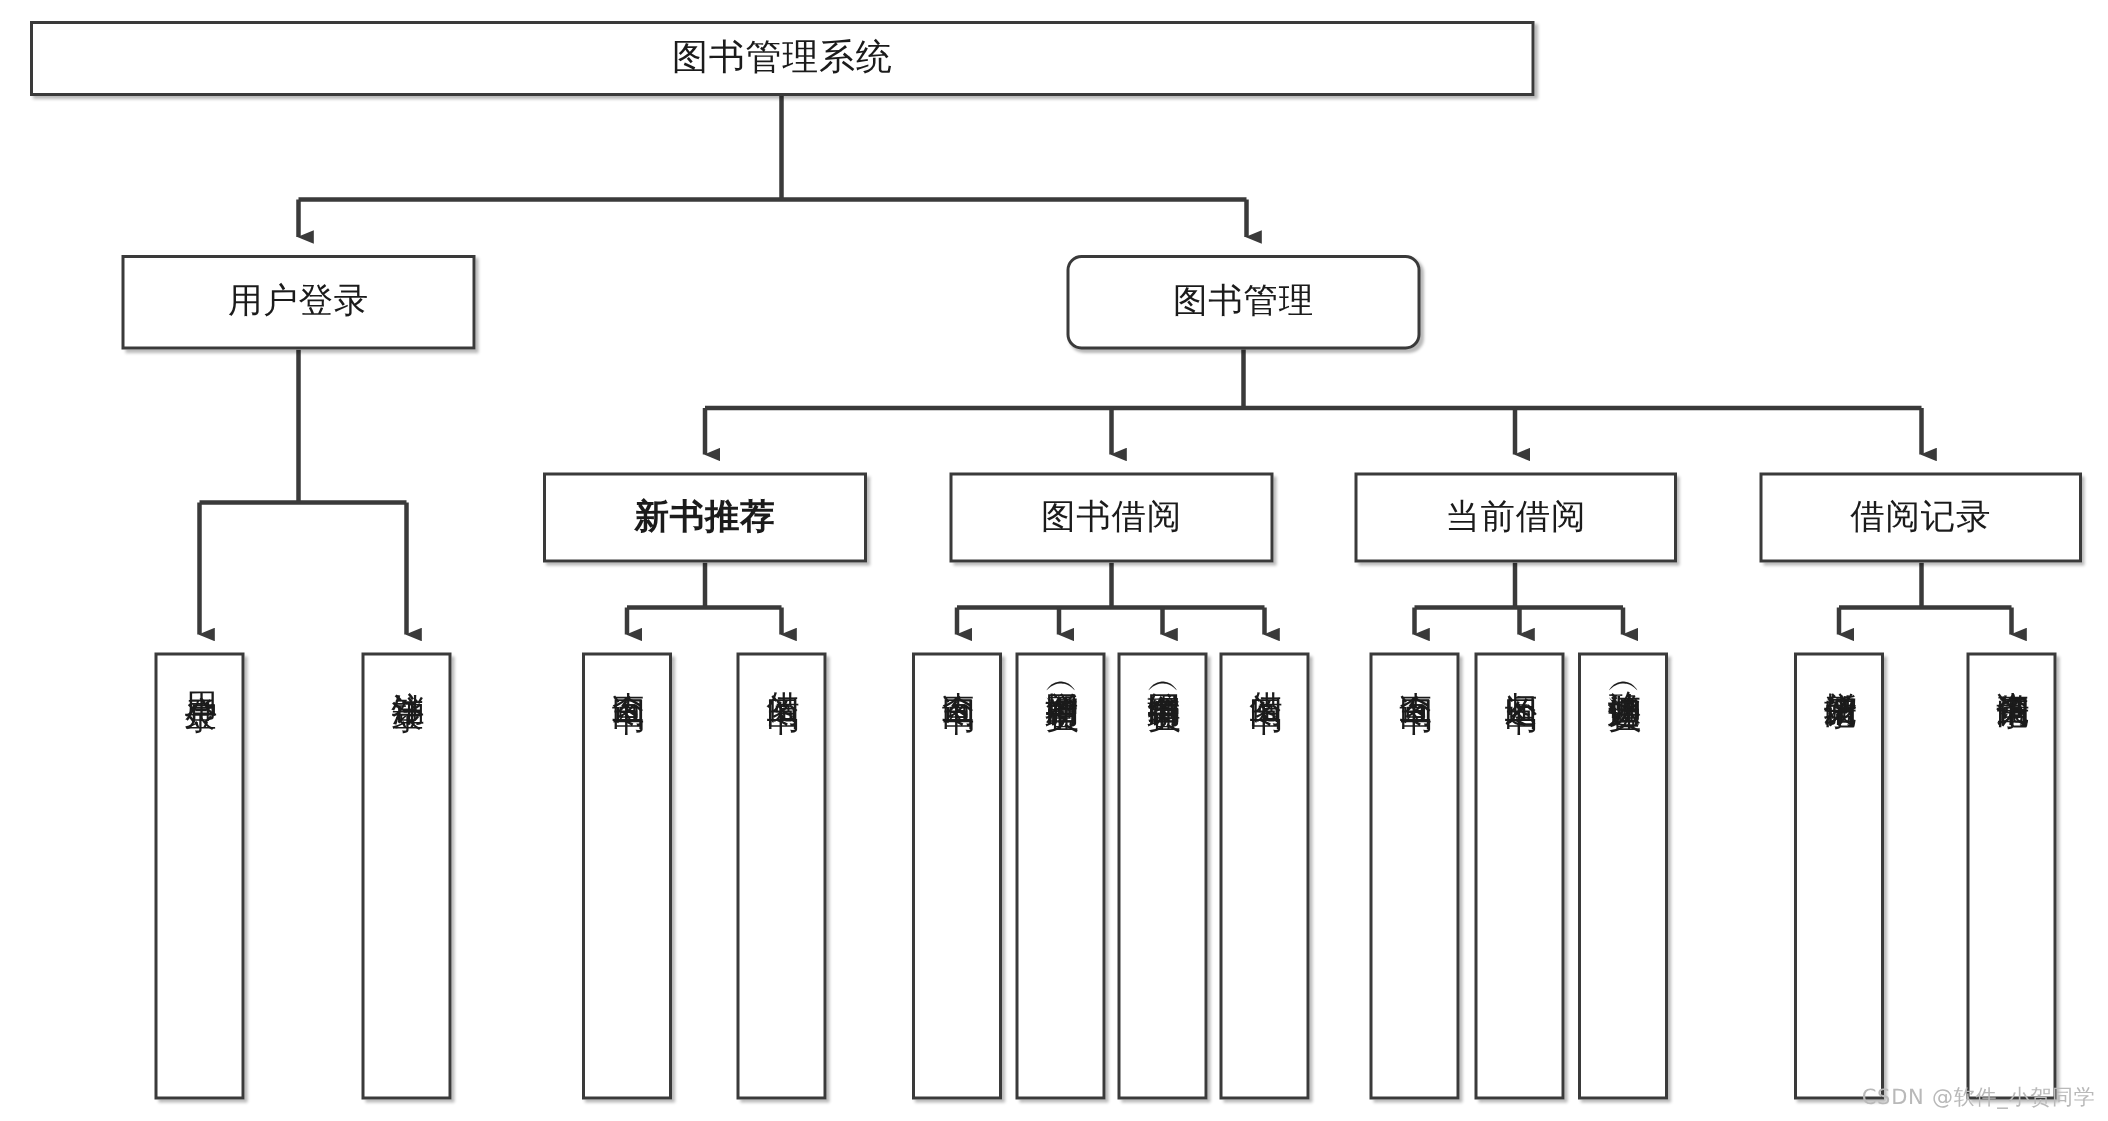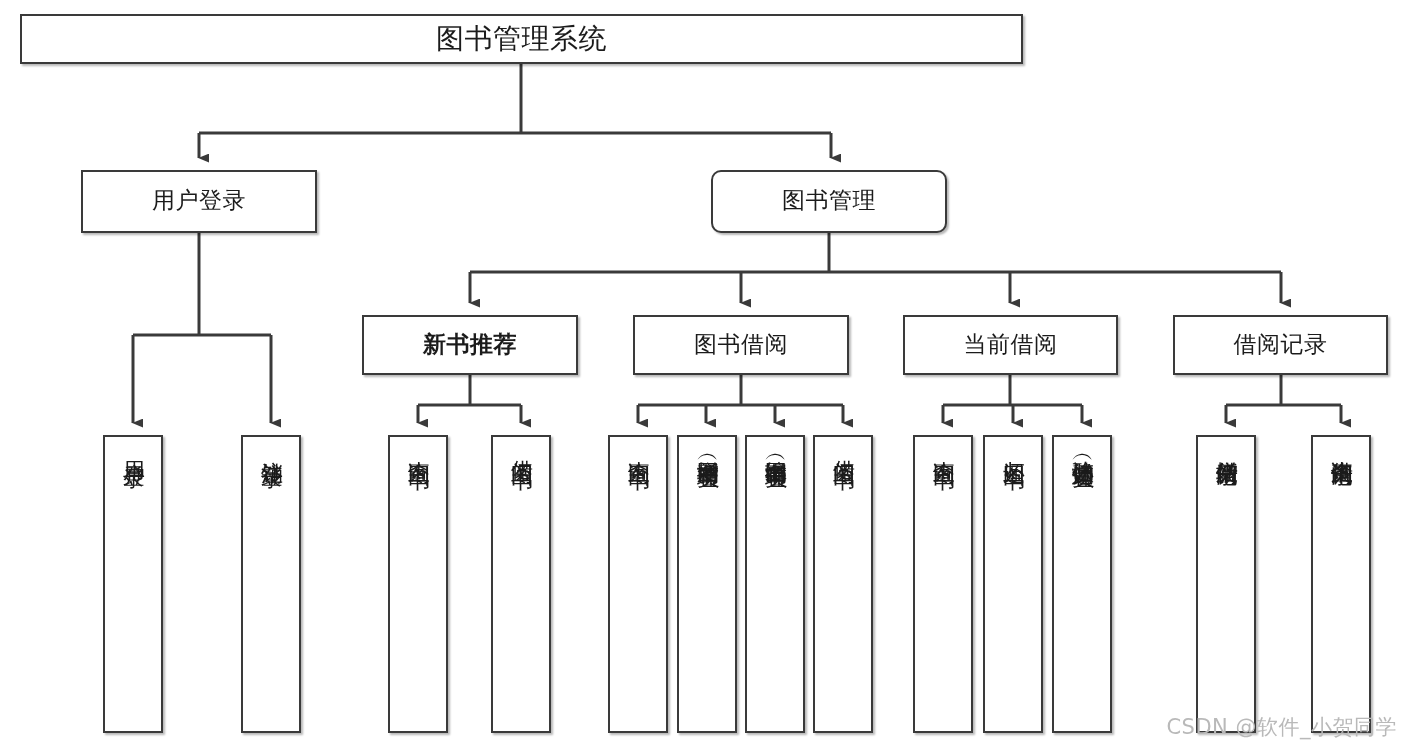--- a/index.html
+++ b/index.html
@@ -43,21 +43,21 @@
     line-height: 1.05;
     letter-spacing: 0.5px;
     white-space: nowrap;
     text-rendering: geometricPrecision;
   }
   
   .h-node .node-label {
     font-size: 23px;
   }
   #node-root .node-label {
-    font-size: 28px;
+    font-size: 24px;
   }
   
   .leaf-box {
     align-items: flex-start;
     justify-content: center;
     padding-top: 6px;
     border-width: 2.5px;
   }
   .leaf-box .node-label {
     writing-mode: vertical-rl;
@@ -68,21 +68,21 @@
     white-space: nowrap;
     max-height: 100%;
   }
   .leaf-box.leaf-tall .node-label {
     letter-spacing: 1px;
   }
   #watermark {
     position: absolute;
     right: 8px;
     bottom: 6px;
-    font-size: 21px;
+    font-size: 14px;
     color: #b9b9b9;
     letter-spacing: 0.5px;
     z-index: 6;
     white-space: nowrap;
     pointer-events: none;
   }
 </style>
 </head>
 <body>
 

